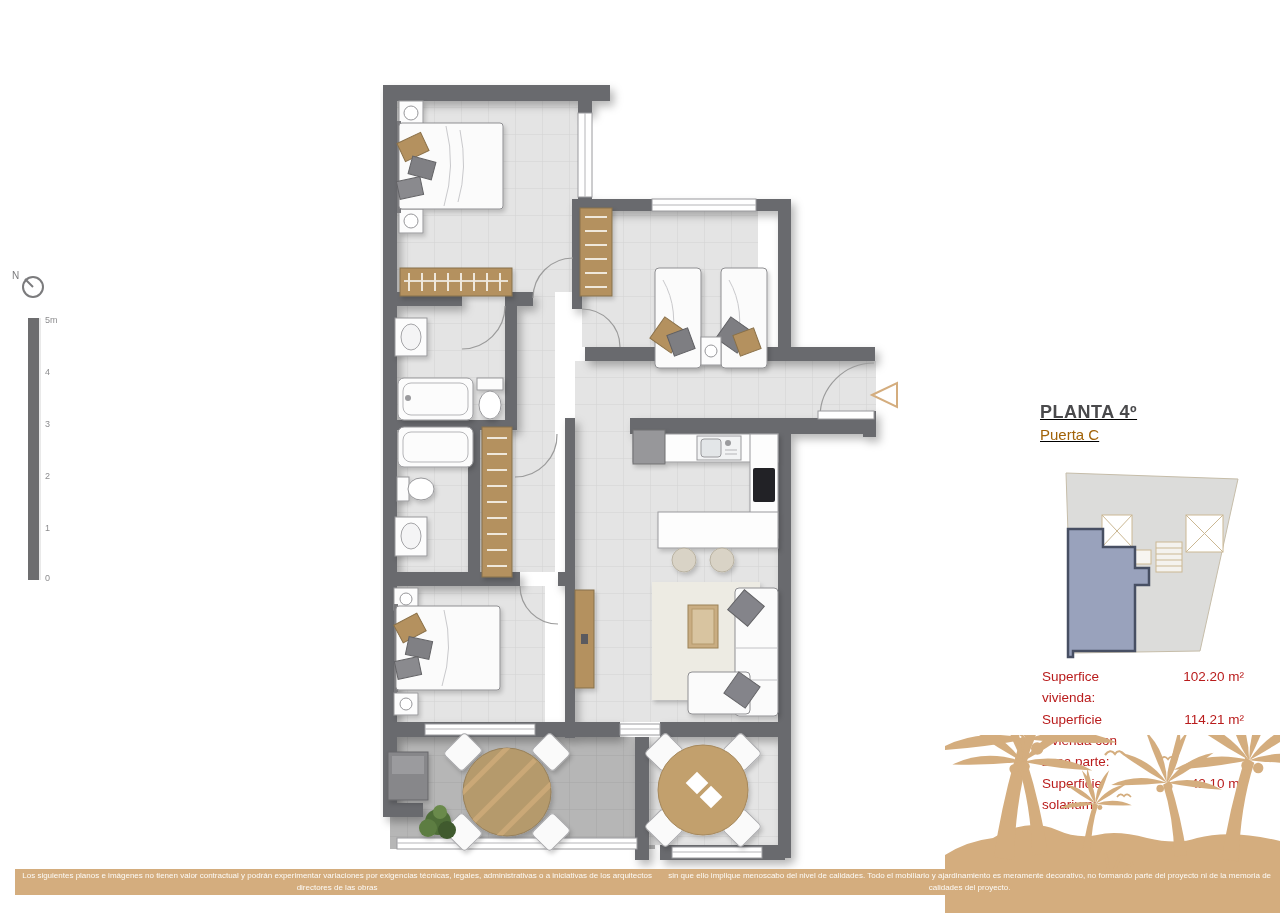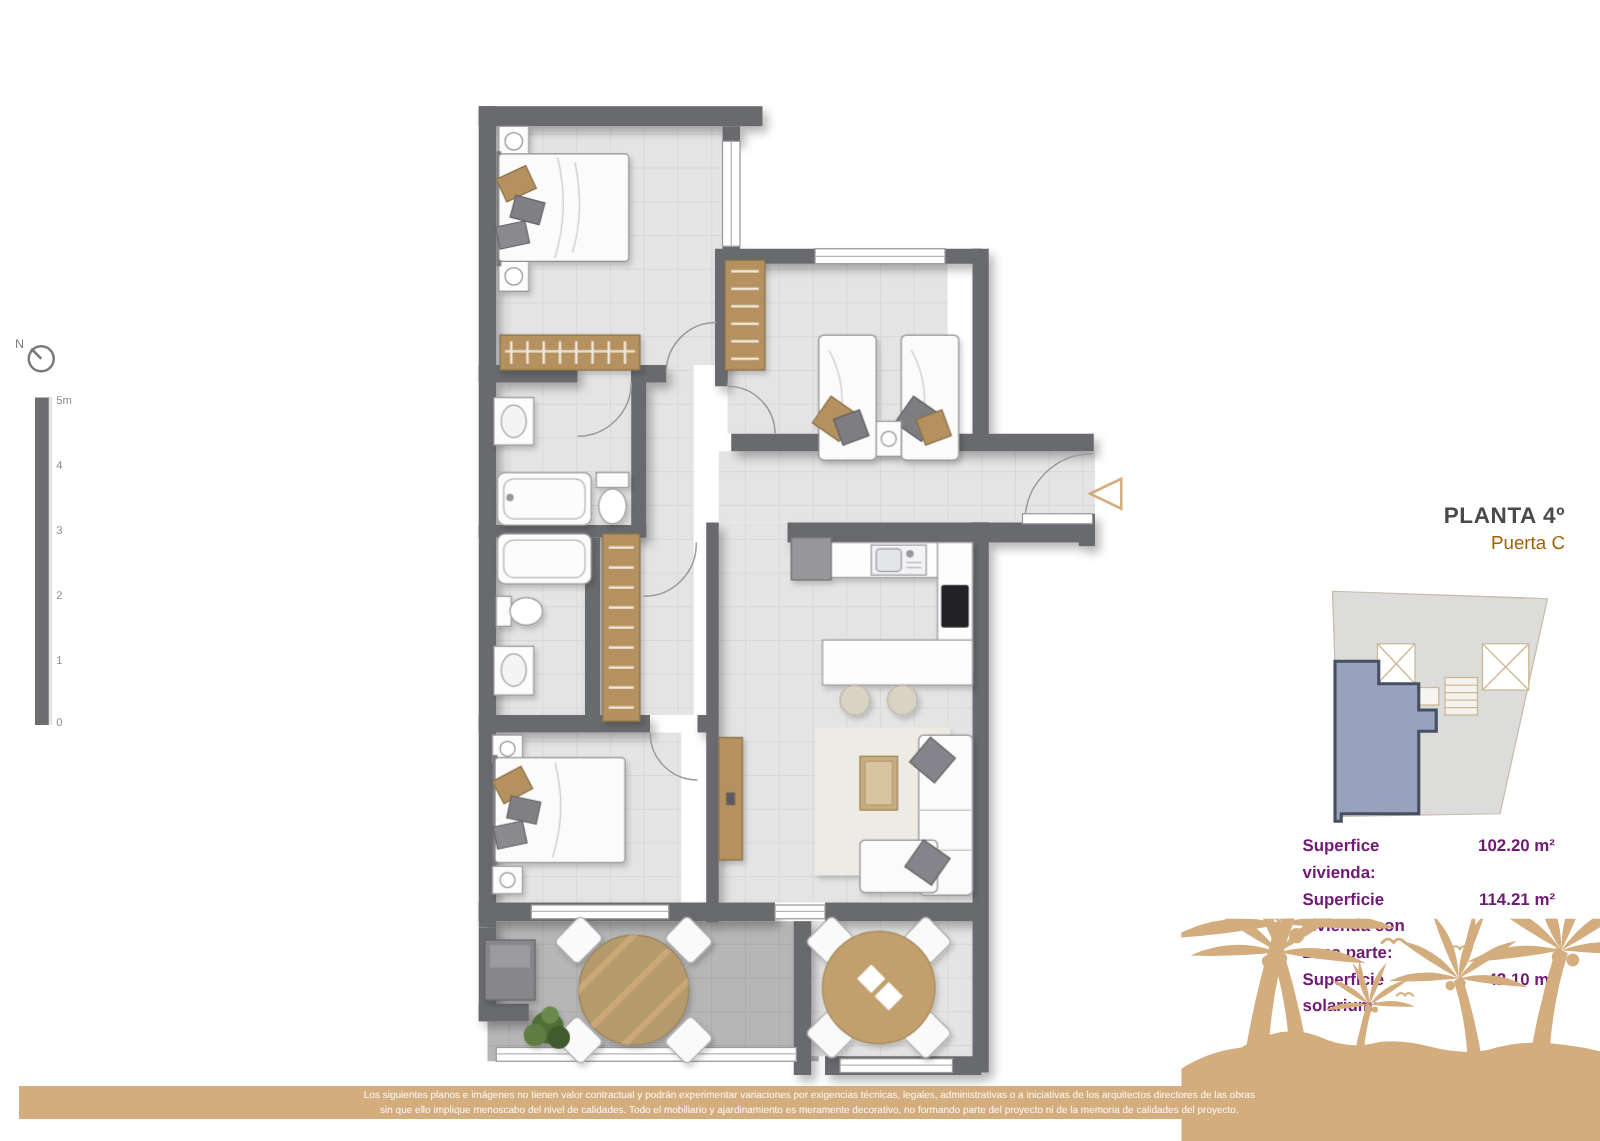--- a/index.html
+++ b/index.html
@@ -7,30 +7,30 @@
         font-family:"Liberation Sans",sans-serif;}
   
   .compass{position:absolute;left:12px;top:270px;width:40px;height:34px;color:#7b7b7d;}
   .compass .n{position:absolute;left:0;top:0;font-size:10px;}
   .compass svg{position:absolute;left:8px;top:4px;}
   
   .scalebar{position:absolute;left:28px;top:318px;width:40px;height:262px;padding-left:36px;}
   .scalebar .bar{position:absolute;left:0;top:0;width:11px;height:262px;background:#6d6d6f;border-right:2px solid #e9e9e9;}
   .scalebar .tick{position:absolute;left:17px;transform:translateY(-50%);font-size:9px;color:#8d8d8f;}
   
-  .titleblock{position:absolute;left:1040px;top:402px;width:212px;text-align:right;}
+  .titleblock{position:absolute;left:1040px;top:402px;width:212px;text-align:left;text-decoration:underline;}
   .titleblock .t1{font-size:18px;font-weight:bold;color:#4a4a4c;letter-spacing:.5px;}
   .titleblock .t2{font-size:15px;color:#a16207;margin-top:3px;}
-  .surfaces{position:absolute;left:1042px;top:666px;width:202px;font-size:13.5px;color:#701a75;line-height:1.58;font-weight:bold;}
+  .surfaces{position:absolute;left:1042px;top:666px;width:202px;font-size:13.5px;color:#b91c1c;line-height:1.58;}
   .srow{display:flex;align-items:flex-start;}
   .slabel{width:152px;}
   .sval{flex:1;text-align:center;white-space:nowrap;margin-left:42px;}
   
   .band{position:absolute;left:15px;top:869px;width:1265px;height:26px;background:#d4ad7e;
-        display:flex;flex-direction:column;justify-content:center;align-items:center;}
+        display:flex;flex-direction:row;justify-content:center;align-items:center;}
   .band .dl{color:#fdfbf7;font-size:8px;line-height:1.45;text-align:center;max-width:960px;}
   .plan-svg{position:absolute;left:380px;top:80px;}
   .keyplan-svg{position:absolute;left:1053px;top:458px;}
   .palms-svg{position:absolute;left:945px;top:735px;}
 </style>
 </head>
 <body>
 
 <div class="page">
 

